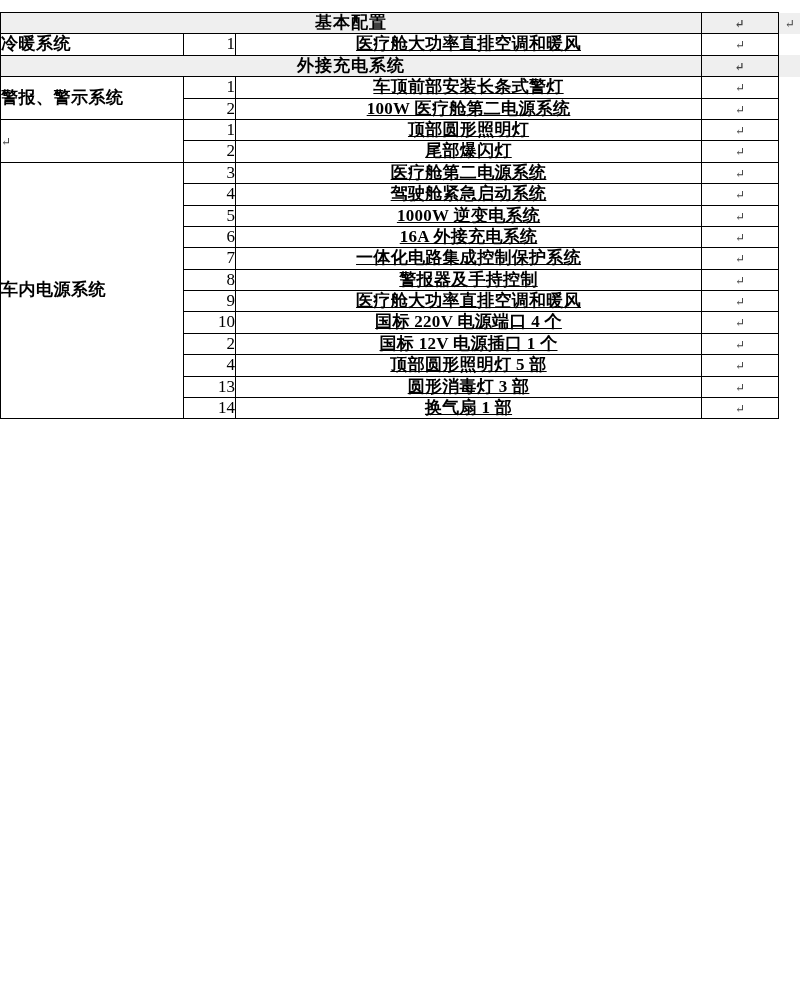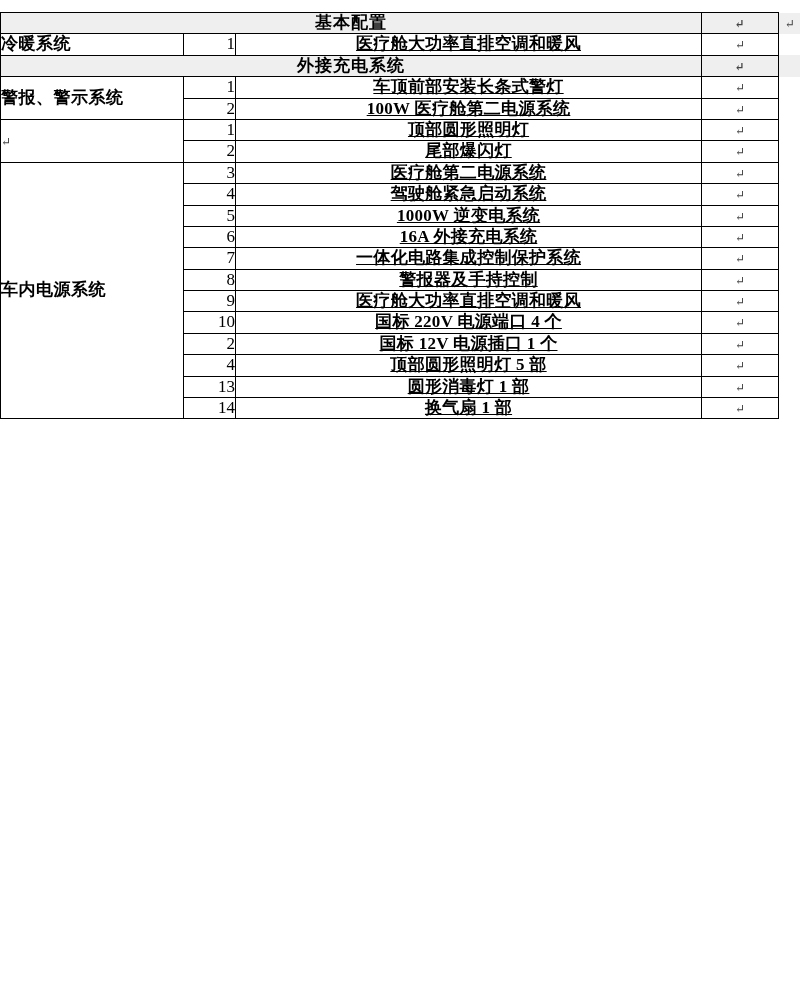--- a/index.html
+++ b/index.html
@@ -217,21 +217,21 @@
         <td class="edge-cell"></td>
       </tr>
       <tr>
         <td class="num-cell cell-pad">4</td>
         <td class="desc-cell cell-pad">顶部圆形照明灯 5 部</td>
         <td class="mark-cell cell-pad"><span class="pilcrow">↵</span></td>
         <td class="edge-cell"></td>
       </tr>
       <tr>
         <td class="num-cell cell-pad">13</td>
-        <td class="desc-cell cell-pad">圆形消毒灯 1 部</td>
+        <td class="desc-cell cell-pad">圆形消毒灯 3 部</td>
         <td class="mark-cell cell-pad"><span class="pilcrow">↵</span></td>
         <td class="edge-cell"></td>
       </tr>
       <tr>
         <td class="num-cell cell-pad">14</td>
         <td class="desc-cell cell-pad">换气扇 1 部</td>
         <td class="mark-cell cell-pad"><span class="pilcrow">↵</span></td>
         <td class="edge-cell"></td>
       </tr>
     </tbody>

